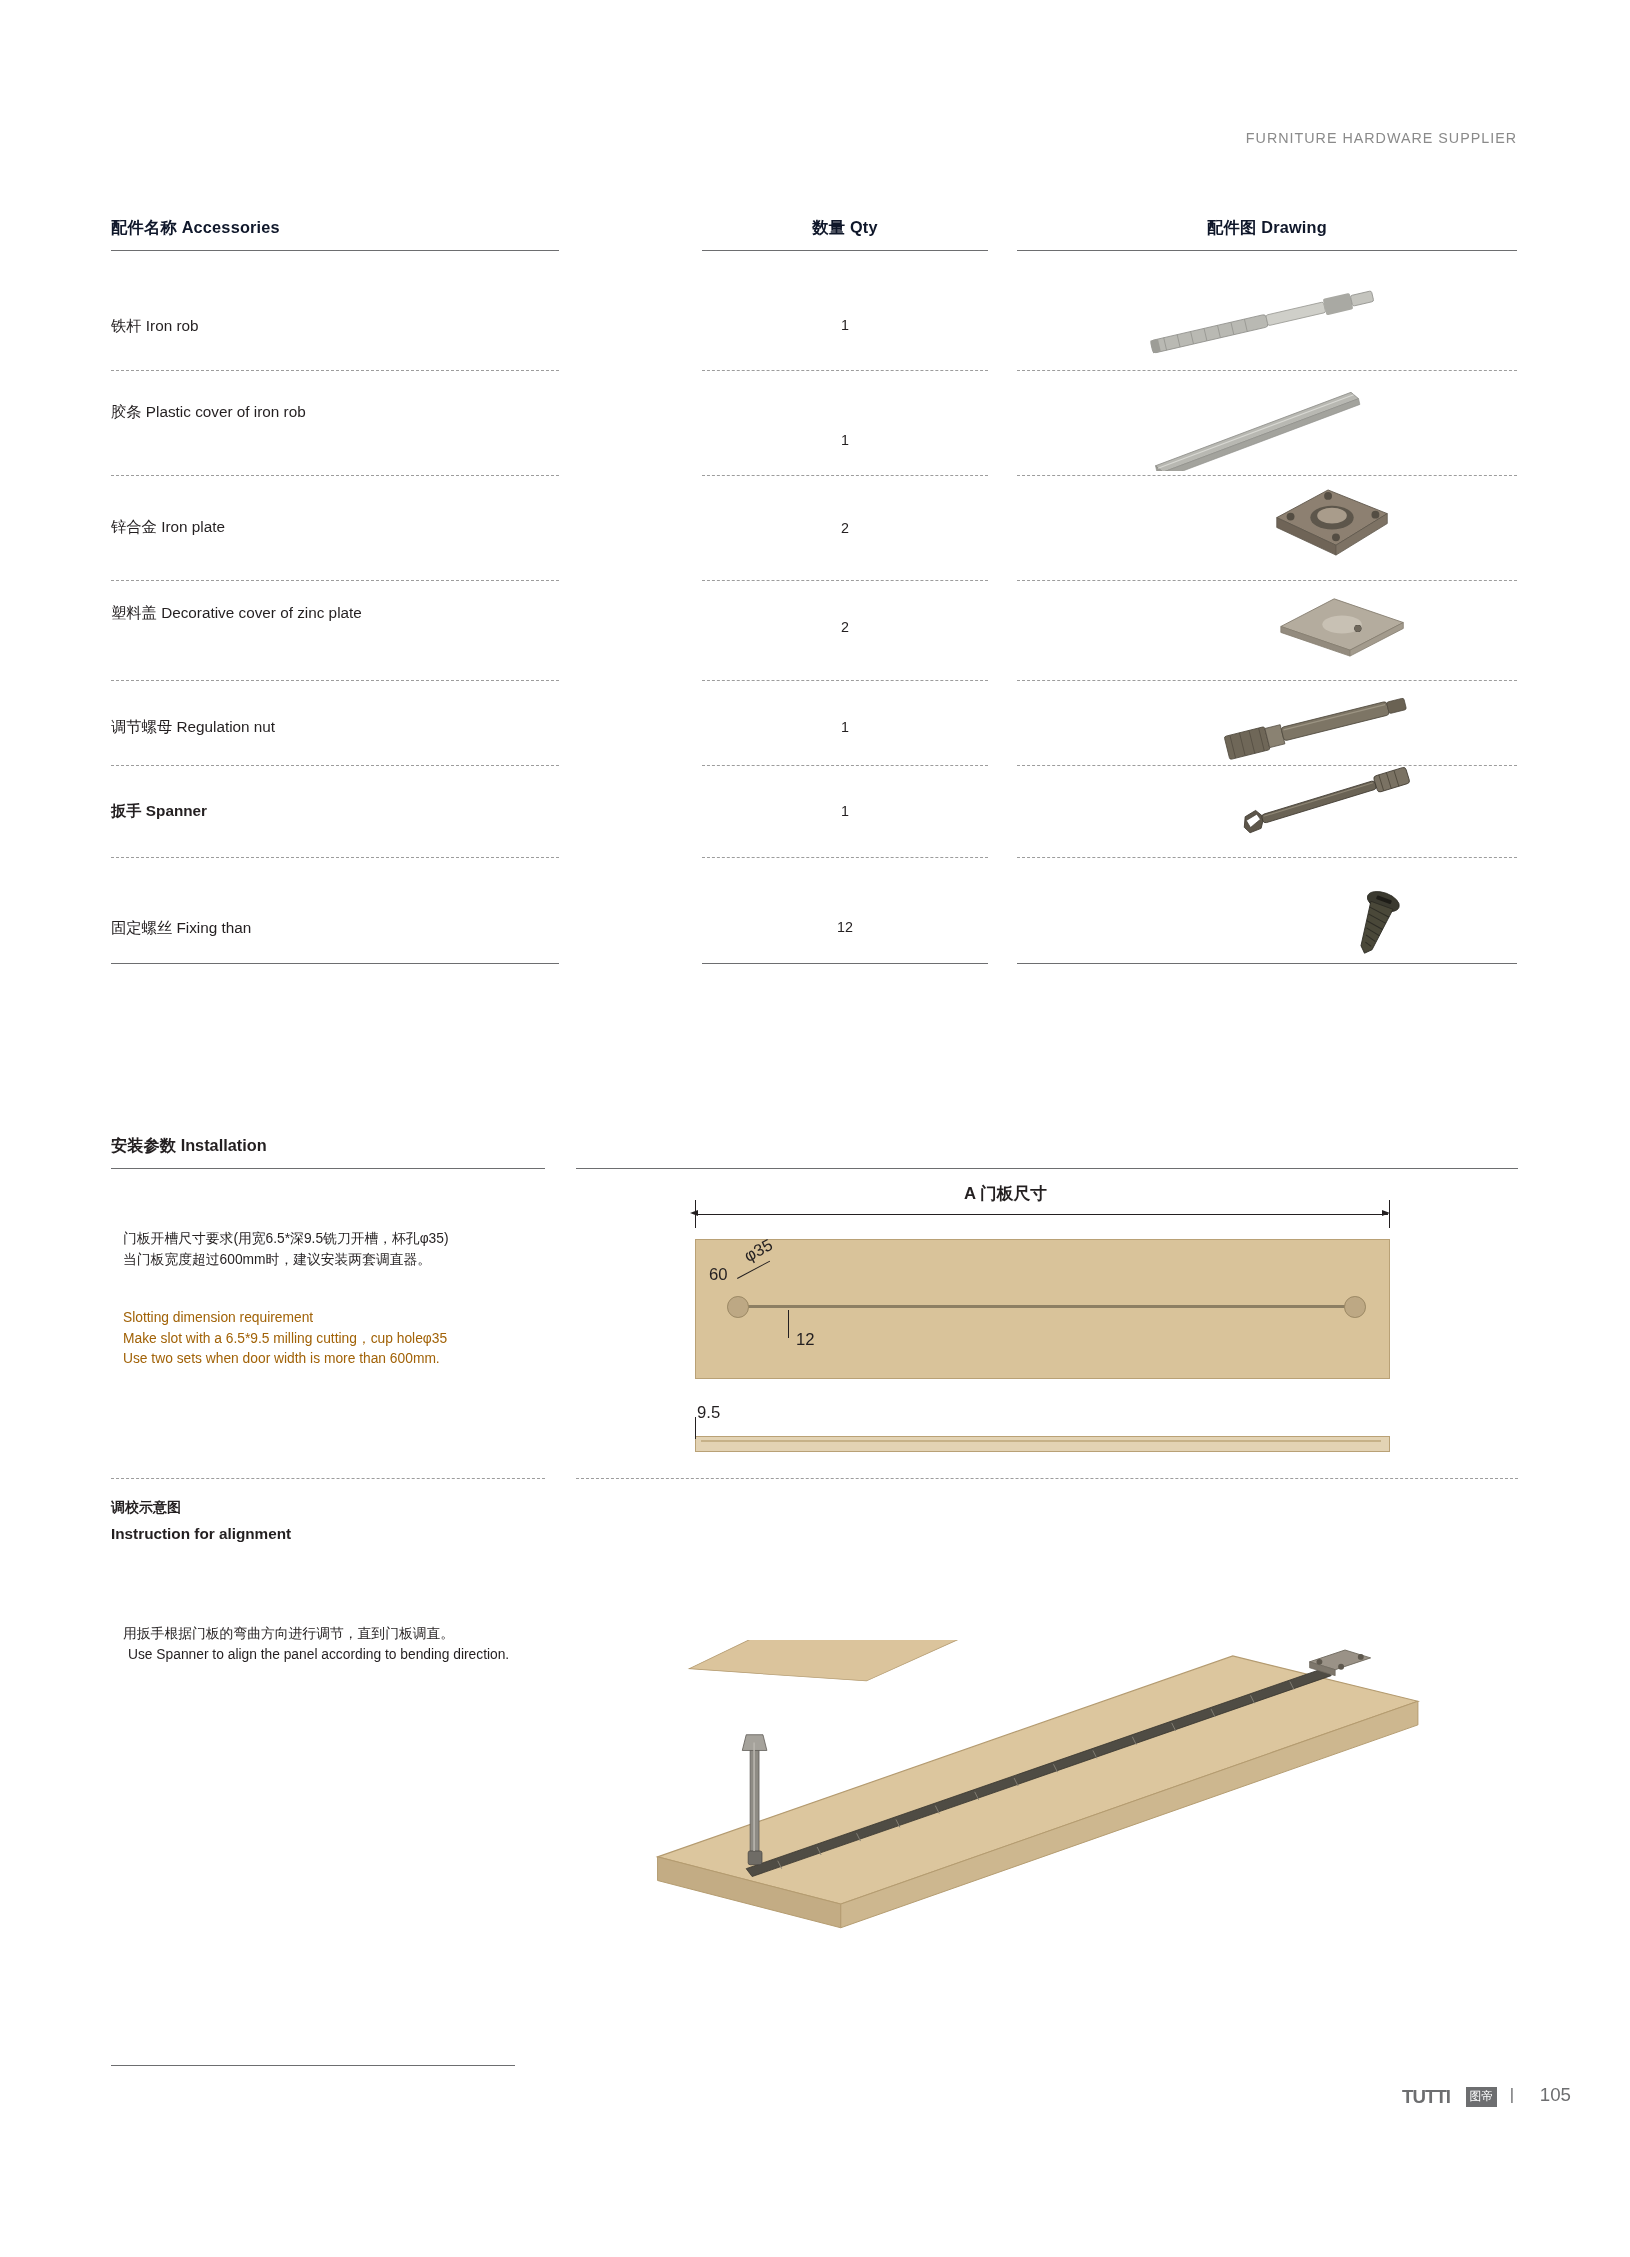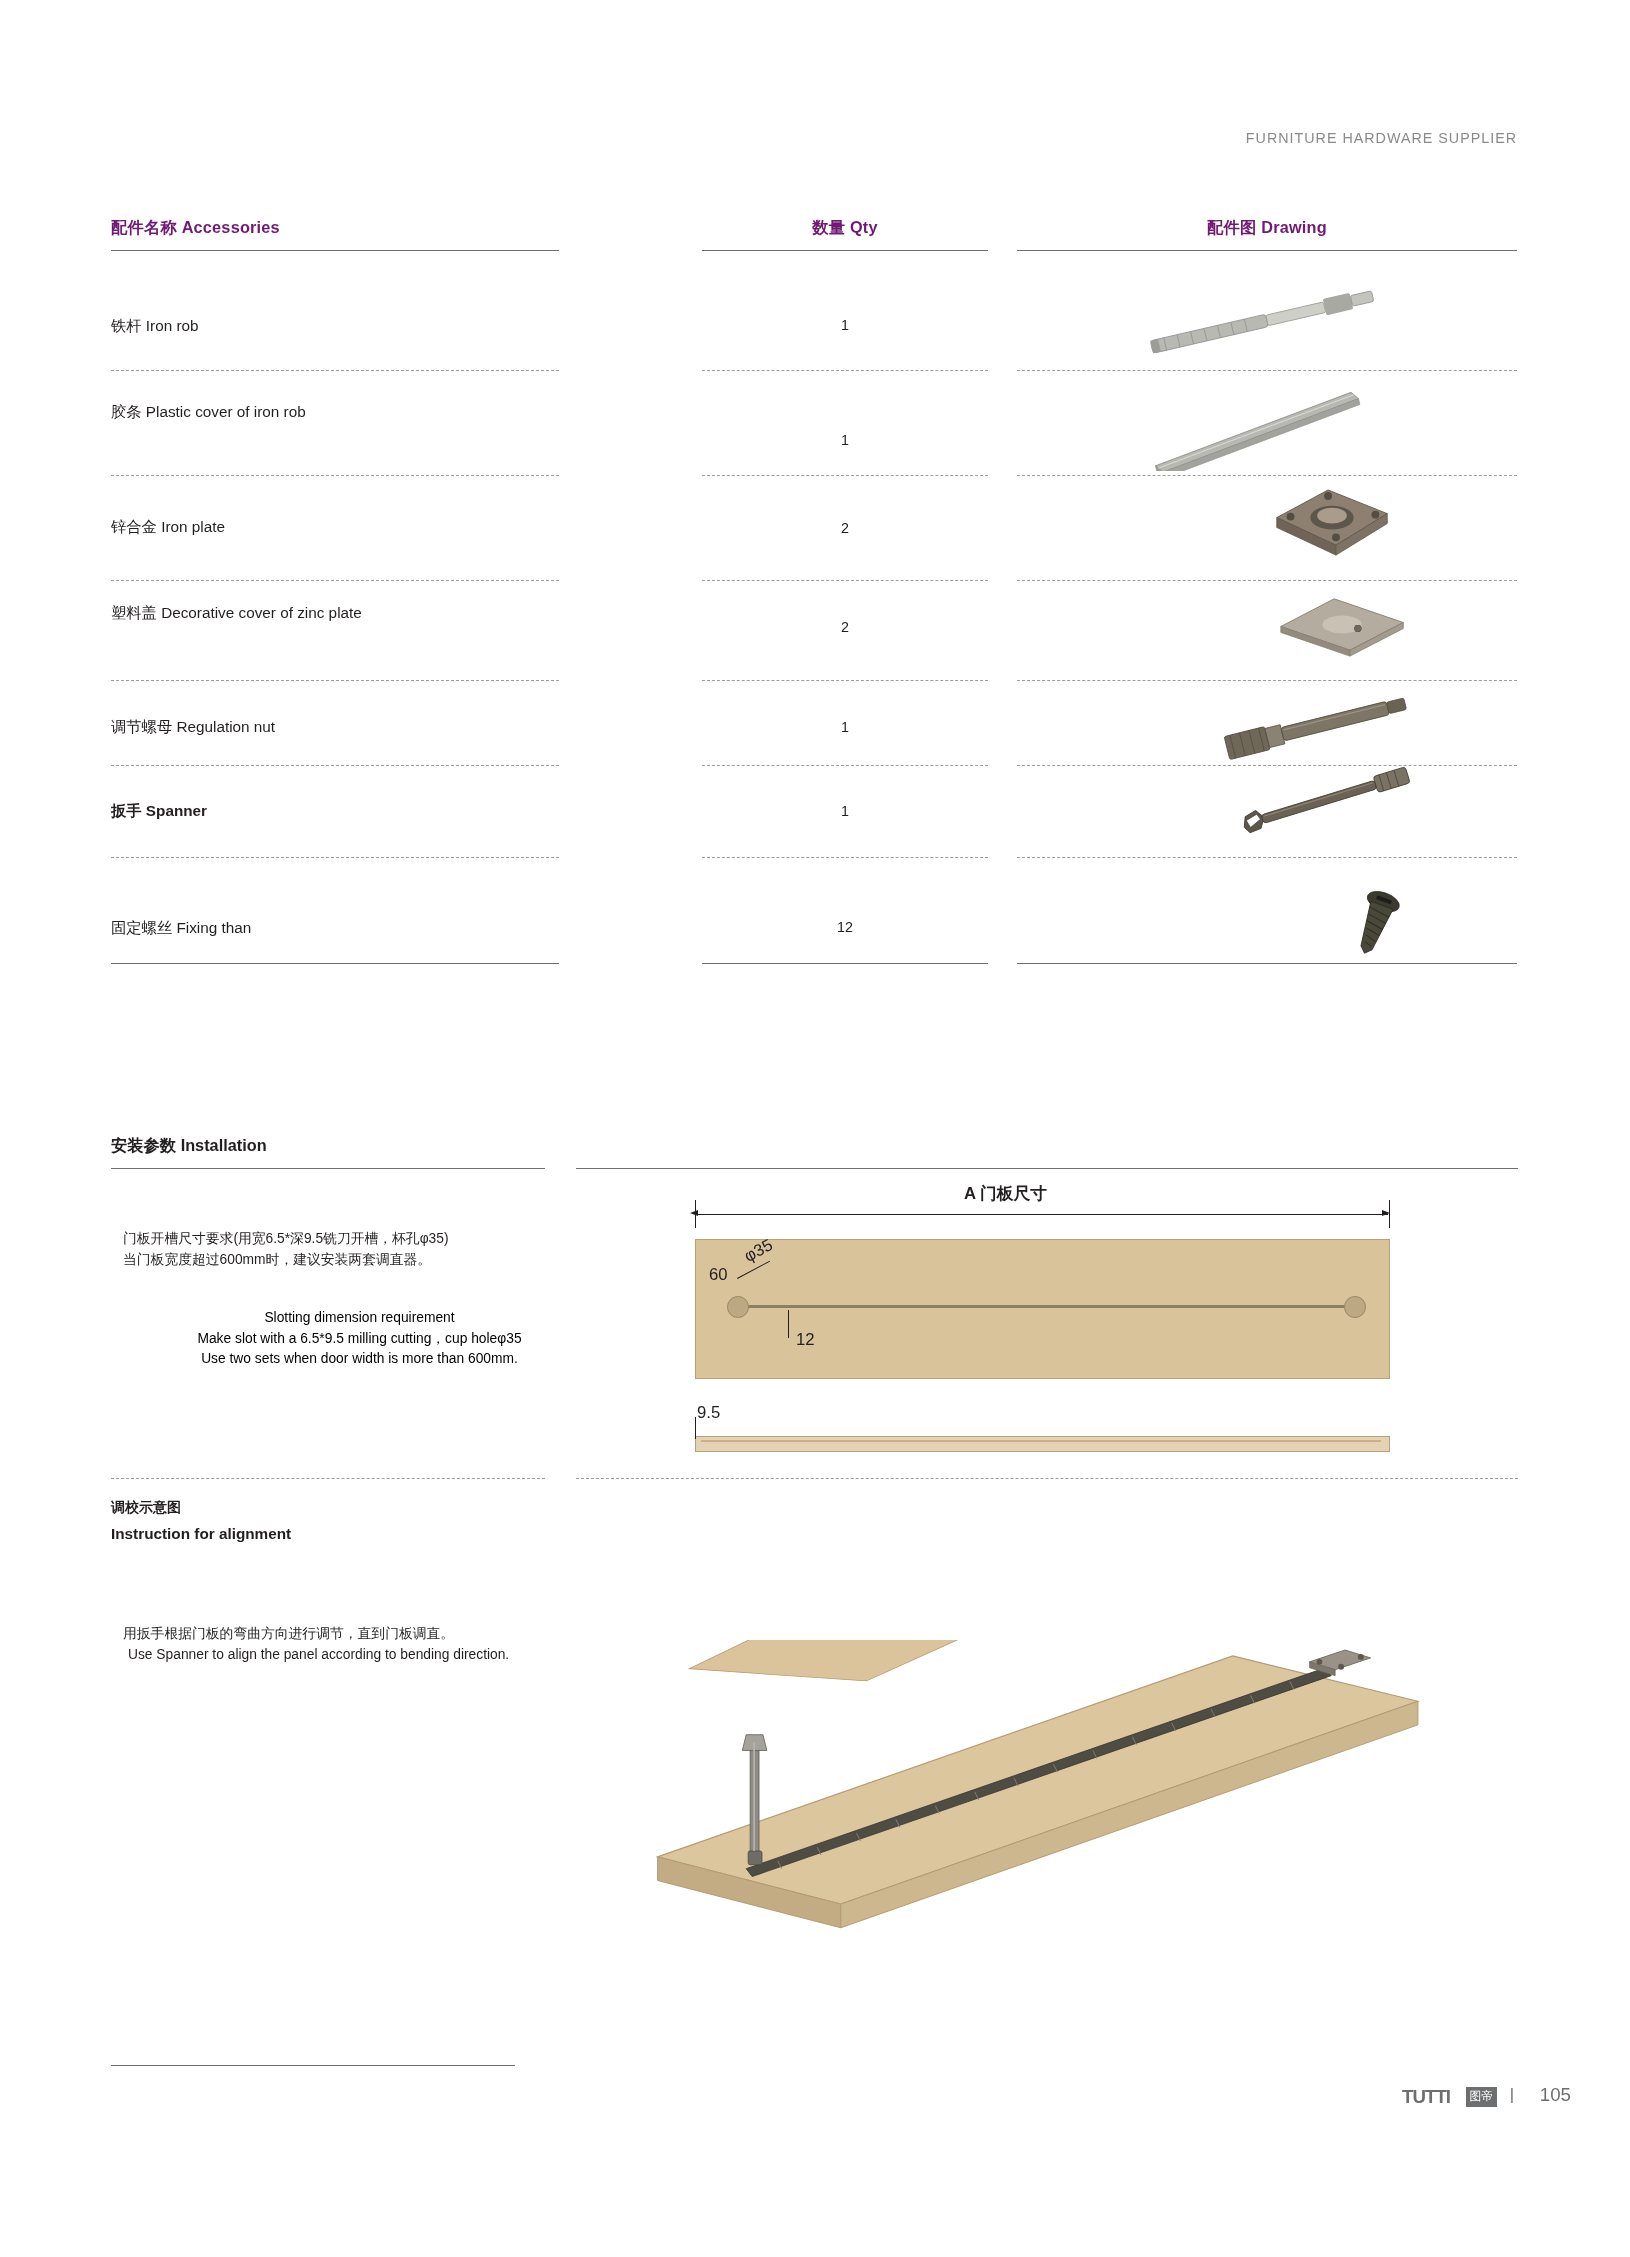--- a/index.html
+++ b/index.html
@@ -19,21 +19,21 @@
   }
   .header-text{
     position:absolute;right:113px;top:130px;
     font-size:14.3px;letter-spacing:1px;color:#8a8a8a;
     white-space:nowrap;
   }
 
   
   .tbl{position:absolute;left:111px;top:217px;width:1407px;}
   .hdr-label{
-    font-size:16.3px;font-weight:bold;color:#701a75;
+    font-size:16.3px;font-weight:bold;color:#0f172a;
     letter-spacing:0.2px;
   }
   .solid-line{border-bottom:1.1px solid #6d6e70;}
   .dash-line{border-bottom:1px dashed #9d9d9d;}
 
   .r-name{font-size:15.3px;color:#231f20;white-space:nowrap;}
   .r-qty{font-size:14.3px;color:#231f20;text-align:center;}
 
   
   .rowline{position:absolute;height:0;}
@@ -42,21 +42,21 @@
   .draw{position:absolute;}
 
   
   .sec-title{
     position:absolute;font-size:16.3px;font-weight:bold;color:#231f20;
   }
   .para{
     position:absolute;font-size:13.8px;line-height:20.7px;color:#231f20;
   }
   .para-en{
-    position:absolute;font-size:13.8px;line-height:20.7px;color:#000000;text-align:center;
+    position:absolute;font-size:13.8px;line-height:20.7px;color:#a16207;
   }
 
   
   .panel{
     position:absolute;background:#d9c39a;border:1px solid #b9a176;
   }
   .panel2{
     position:absolute;background:#e3d3b4;border:1px solid #b9a176;
   }
   .dimlabel{position:absolute;font-size:16.7px;color:#231f20;}

